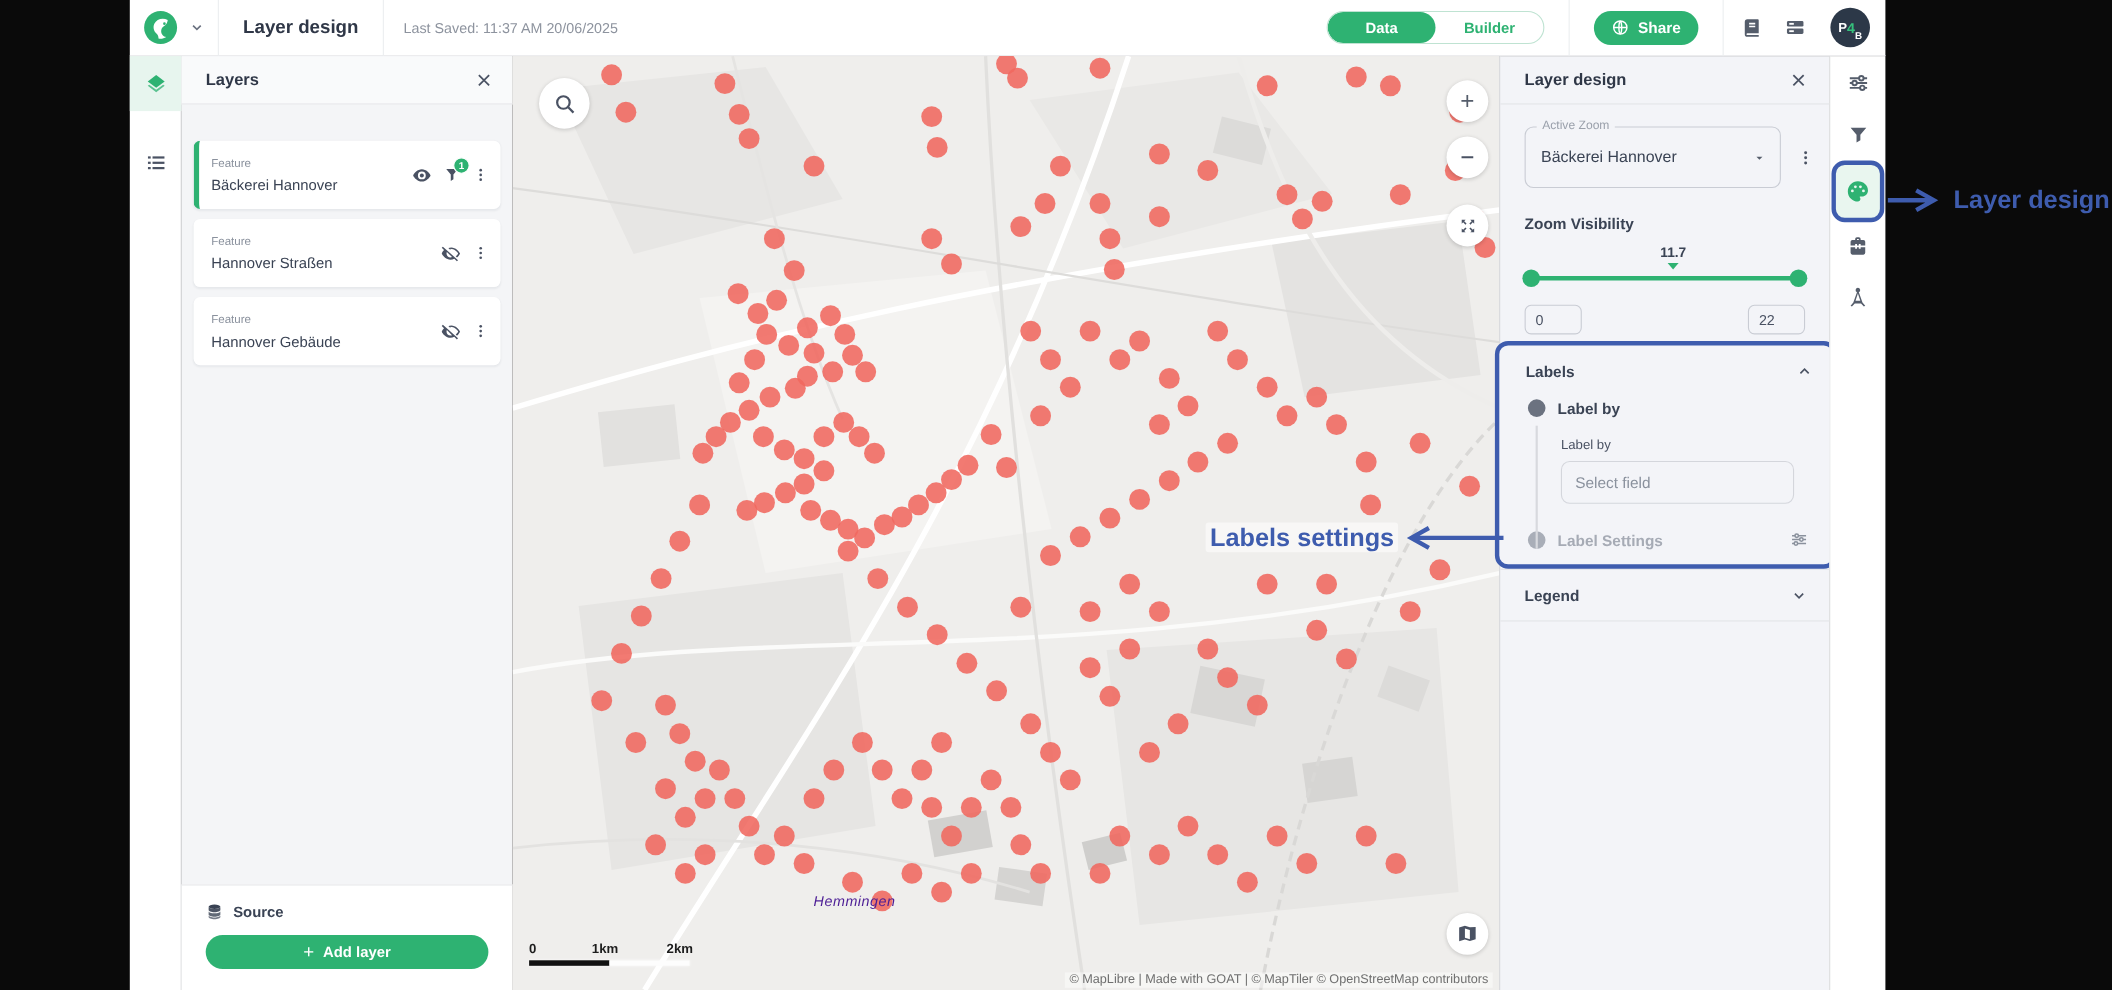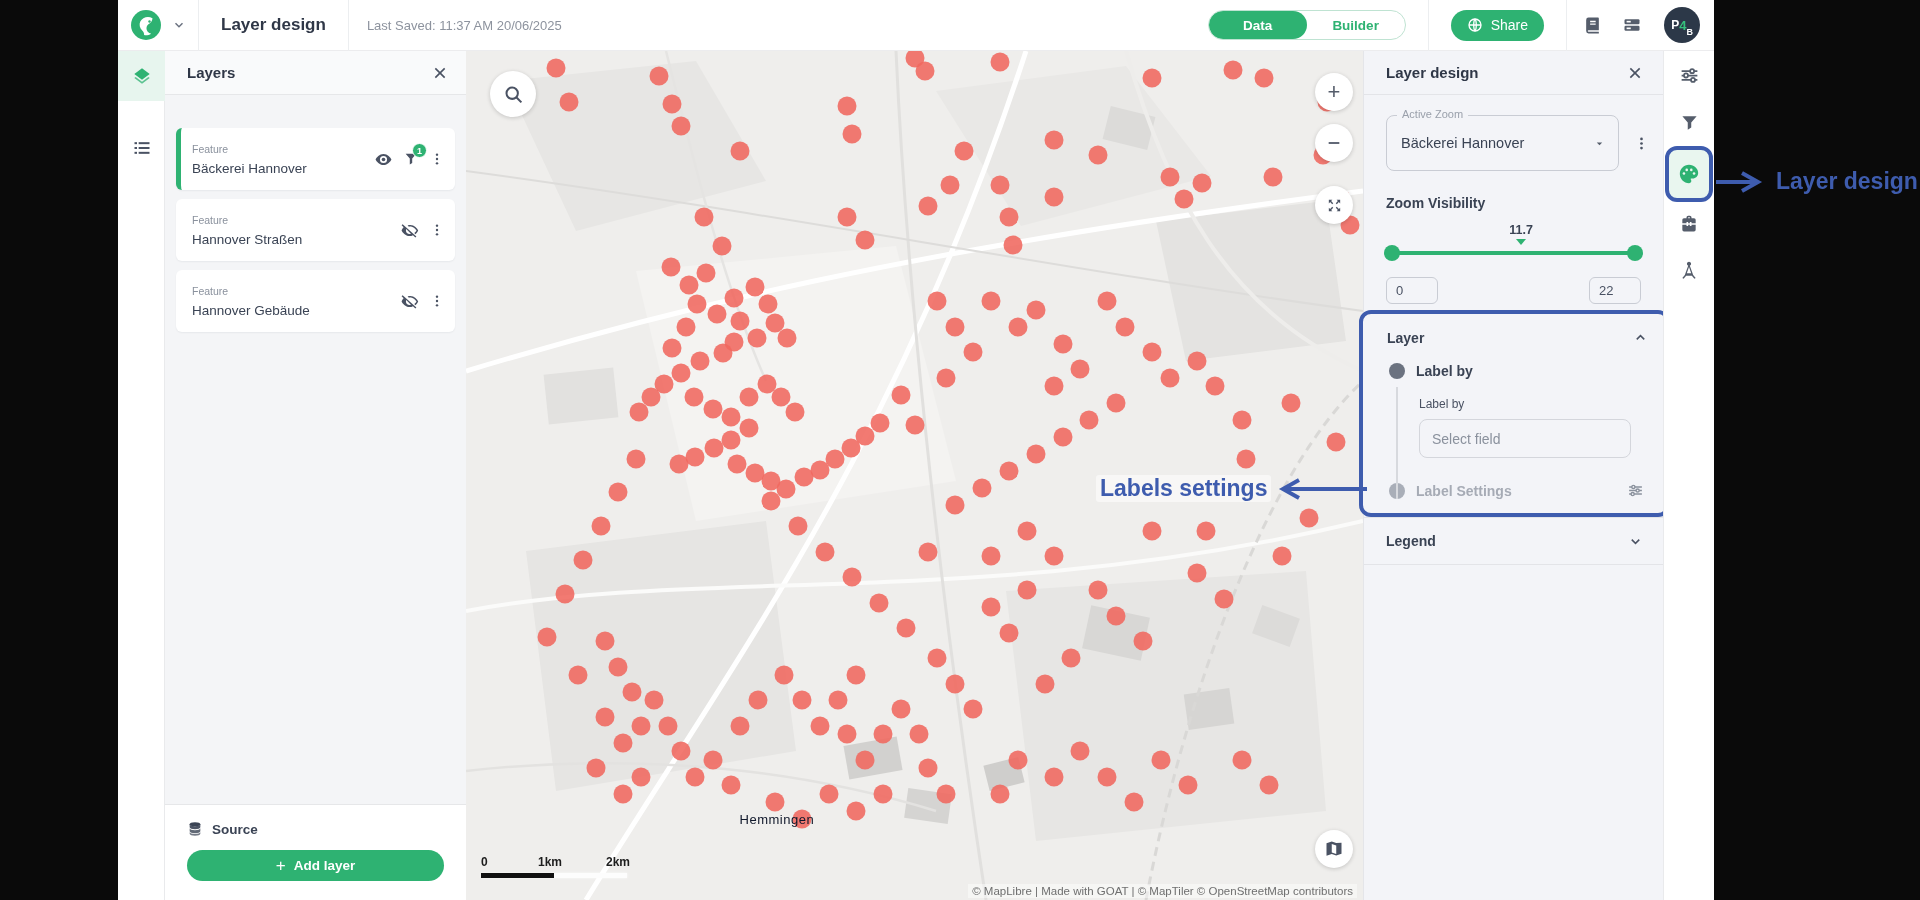--- a/index.html
+++ b/index.html
@@ -18,21 +18,21 @@
   .tb-div{width:1px;height:51px;background:#eceef0;margin:0 0;}
   .tb-title{font-size:17px;font-weight:700;color:#2f3747;padding:0 22px;}
   .tb-saved{font-size:13px;color:#8d939e;padding:0 18px;white-space:nowrap;}
   .tb-spacer{flex:1;}
   .seg{display:flex;height:30px;border:1px solid #bfe3d2;border-radius:16px;overflow:hidden;background:#fff;}
   .seg-item{width:98px;display:flex;align-items:center;justify-content:center;
             font-size:13.5px;font-weight:700;cursor:pointer;}
   .seg-item.active{background:var(--accent);color:#fff;border-radius:16px;}
   .seg-item.inactive{color:var(--accent);}
   .share-btn{display:flex;align-items:center;gap:8px;height:31px;padding:0 16px;margin:0 22px;
-             background:var(--accent);color:#fff;font-size:14px;font-weight:400;border-radius:16px;cursor:pointer;}
+             background:var(--accent);color:#fff;font-size:14px;font-weight:700;border-radius:16px;cursor:pointer;}
   .tb-icon{color:#555d6b;margin:0 10px;cursor:pointer;}
   .avatar{width:36px;height:36px;border-radius:50%;background:#2c3848;color:#fff;margin:0 14px 0 12px;
           display:flex;align-items:center;justify-content:center;font-size:12px;font-weight:700;cursor:pointer;}
   .avatar .four{color:#35c07c;font-size:13px;}
   .avatar .bee{font-size:9px;align-self:flex-end;margin-bottom:6px;}
 
   
   .left-strip{position:absolute;left:118px;top:51px;width:47px;height:849px;background:#fff;
               border-right:1px solid #e9eaec;}
   .strip-tile{width:47px;height:50px;display:flex;align-items:center;justify-content:center;cursor:pointer;}
@@ -70,21 +70,21 @@
   .map-dot{position:absolute;width:19px;height:19px;border-radius:50%;background:var(--dot-color);
            opacity:.88;transform:translate(-50%,-50%);}
   .map-circle-btn{position:absolute;background:#fff;border-radius:50%;
                   box-shadow:0 1px 4px rgba(0,0,0,.18);display:flex;align-items:center;
                   justify-content:center;color:#555d6b;cursor:pointer;}
   .search-btn{left:24px;top:20px;width:46px;height:46px;}
   .zoom-in{right:10px;top:22px;width:38px;height:38px;font-size:22px;color:#555d6b;}
   .zoom-out{right:10px;top:73px;width:38px;height:38px;}
   .fullscreen{right:10px;top:135px;width:38px;height:38px;}
   .basemap-btn{right:10px;bottom:32px;width:38px;height:38px;}
-  .place-label{position:absolute;left:30.5%;top:89.6%;font-size:13px;color:#0f172a;letter-spacing:.5px;}
+  .place-label{position:absolute;left:30.5%;top:89.6%;font-size:13px;color:#4c1d95;letter-spacing:.5px;font-style:italic;}
   .scalebar{position:absolute;left:15px;bottom:22px;width:150px;}
   .scalebar-labels{display:flex;font-size:12px;font-weight:700;color:#1d1d1d;}
   .scalebar-labels span:nth-child(1){width:57px;}
   .scalebar-labels span:nth-child(2){width:68px;}
   .scalebar-track{display:flex;margin-top:4px;height:5px;width:146px;box-shadow:0 0 3px rgba(255,255,255,.8);}
   .scalebar-track .black{width:73px;background:#111;}
   .scalebar-track .white{width:73px;background:#fdfdfd;}
   .attribution{position:absolute;right:6px;bottom:2px;font-size:11.5px;color:#6f6f6f;
                background:rgba(255,255,255,.45);padding:1px 4px;white-space:nowrap;}
 
@@ -647,21 +647,21 @@
       </div>
       <div class="minmax-row">
         <input class="mm-input" value="0" style="">
         <input class="mm-input" value="22" style="">
       </div>
     </div>
 
 
     <div class="labels-box">
       <div class="section-row">
-        <span class="section-label">Layer</span>
+        <span class="section-label">Labels</span>
         <span class="icon chev">
           <svg width="15" height="15" viewBox="0 0 24 24" fill="none" stroke="currentColor" stroke-width="2.4">
               <path d="M6 15l6-6 6 6"></path>
             </svg>
         </span>
       </div>
       <div class="labels-content">
         <span class="connector"></span>
         <div class="bullet-row">
           <span class="bullet"></span>

